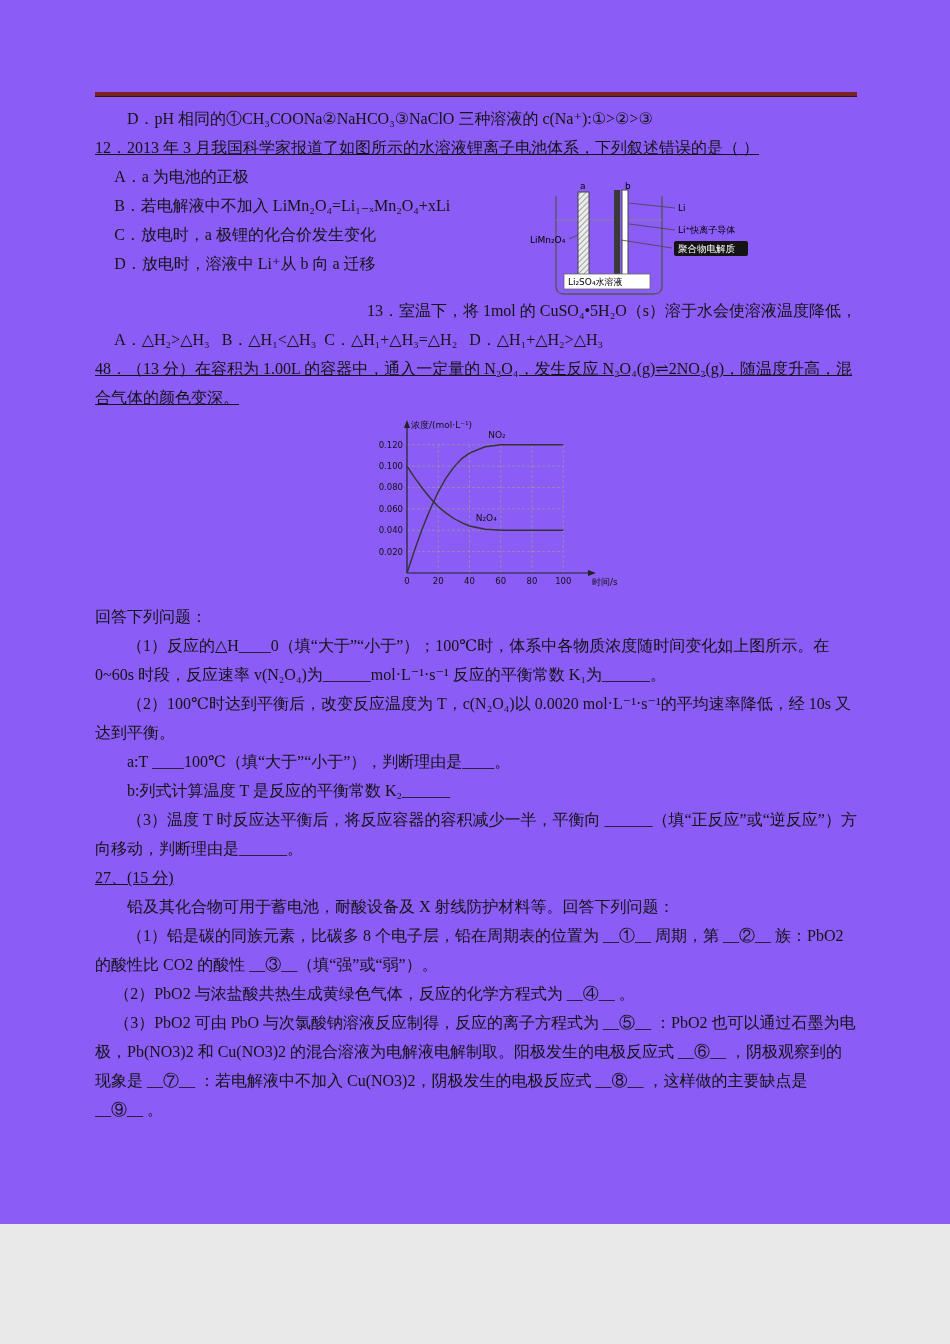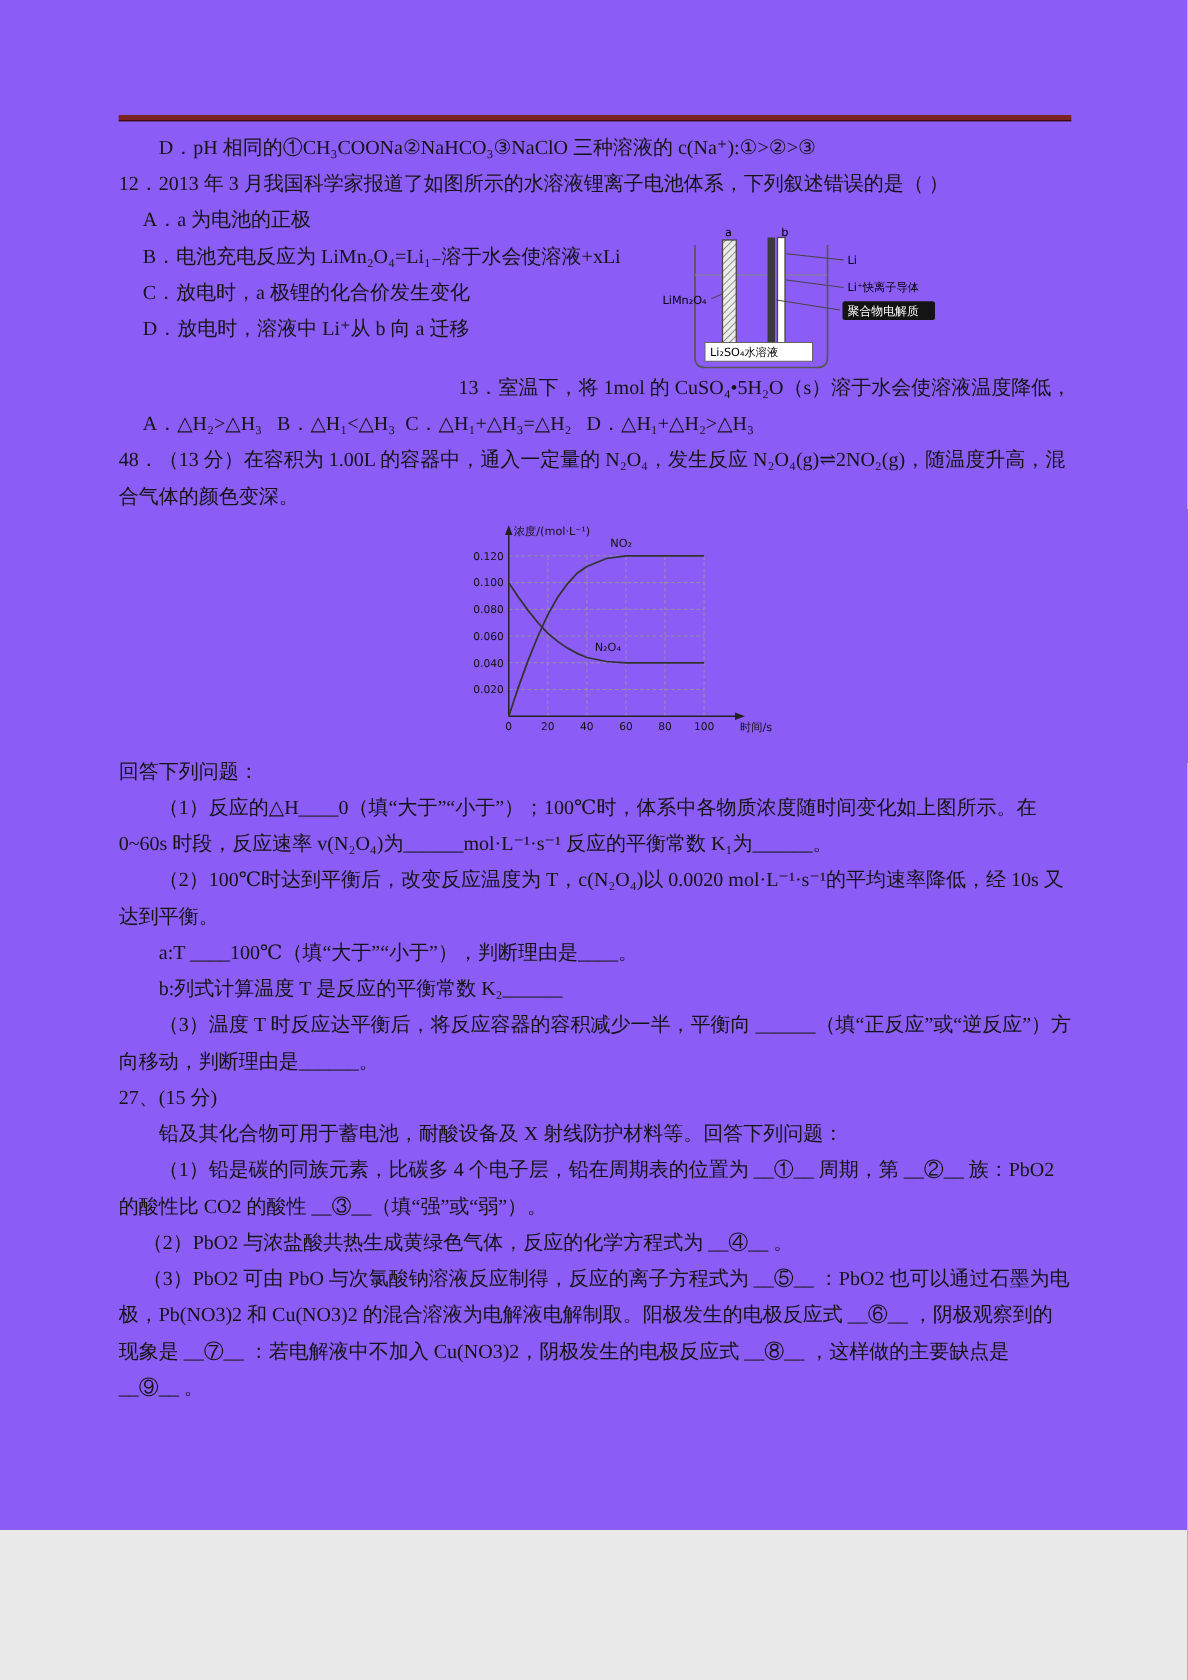--- a/index.html
+++ b/index.html
@@ -13,21 +13,21 @@
     overflow:hidden;
   }
   .top-rule{
     position:absolute;left:95px;top:92px;width:762px;height:4px;
     background:#7b2222;border-bottom:1px solid #3a0d0d;
   }
   .content{position:absolute;left:95px;top:104px;width:762px;}
   .content p{margin:0;line-height:29px;white-space:pre-wrap;}
   .ind2{text-indent:2em;}
   .ind1{text-indent:1.2em;}
-  .mt6{margin-top:5px;}
+  .mt6{margin-top:5px;text-decoration:underline;}
   .q13-line1{display:flex;justify-content:flex-end;line-height:29px;margin-top:18px;}
   .chart-wrap{margin:6px 0 8px 262px;}
   #chart-svg .grid{stroke:#999;stroke-dasharray:3 2;stroke-width:0.7;fill:none;}
   #chart-svg .axis{stroke:#222;stroke-width:1.2;}
   #chart-svg .axisfill{fill:#222;}
   #chart-svg .curve{fill:none;stroke:#333;stroke-width:1.4;}
   #chart-svg text{font-family:"DejaVu Sans",sans-serif;fill:#111;}
   #chart-svg .tick{font-size:8.5px;}
   #chart-svg .yt{text-anchor:end;}
   #chart-svg .xt{text-anchor:middle;}
@@ -45,21 +45,21 @@
 <body>
 
 <div class="page">
   <div class="top-rule"></div>
 
   <div class="content">
     <p class="ind2">D．pH 相同的①CH₃COONa②NaHCO₃③NaClO 三种溶液的 c(Na⁺):①&gt;②&gt;③</p>
 
     <p class="mt6">12．2013 年 3 月我国科学家报道了如图所示的水溶液锂离子电池体系，下列叙述错误的是（ ）</p>
     <p class="ind1">A．a 为电池的正极</p>
-    <p class="ind1">B．电池充电反应为 LiMn₂O₄=Li₁₋溶于水会使溶液+xLi</p>
+    <p class="ind1">B．若电解液中不加入 LiMn₂O₄=Li₁₋ₓMn₂O₄+xLi</p>
     <p class="ind1">C．放电时，a 极锂的化合价发生变化</p>
     <p class="ind1">D．放电时，溶液中 Li⁺从 b 向 a 迁移</p>
 
     <div class="q13-line1">
       <span>13．室温下，将 1mol 的 CuSO₄•5H₂O（s）溶于水会使溶液</span>
       <span>温度降低，</span>
     </div>
     <p class="ind1">A．△H₂&gt;△H₃   B．△H₁&lt;△H₃  C．△H₁+△H₃=△H₂   D．△H₁+△H₂&gt;△H₃</p>
 
     <p class="mt6">48．（13 分）在容积为 1.00L 的容器中，通入一定量的 N₂O₄，发生反应 N₂O₄(g)⇌2NO₂(g)，随温度升高，混合气体的颜色变深。</p>
@@ -104,21 +104,21 @@
 
     <p>回答下列问题：</p>
     <p class="ind2">（1）反应的△H____0（填“大于”“小于”）；100℃时，体系中各物质浓度随时间变化如上图所示。在 0~60s 时段，反应速率 v(N₂O₄)为______mol·L⁻¹·s⁻¹ 反应的平衡常数 K₁为______。</p>
     <p class="ind2">（2）100℃时达到平衡后，改变反应温度为 T，c(N₂O₄)以 0.0020 mol·L⁻¹·s⁻¹的平均速率降低，经 10s 又达到平衡。</p>
     <p class="ind2">a:T ____100℃（填“大于”“小于”），判断理由是____。</p>
     <p class="ind2">b:列式计算温度 T 是反应的平衡常数 K₂______</p>
     <p class="ind2">（3）温度 T 时反应达平衡后，将反应容器的容积减少一半，平衡向 ______（填“正反应”或“逆反应”）方向移动，判断理由是______。</p>
 
     <p class="mt6">27、(15 分)</p>
     <p class="ind2">铅及其化合物可用于蓄电池，耐酸设备及 X 射线防护材料等。回答下列问题：</p>
-    <p class="ind2">（1）铅是碳的同族元素，比碳多 4 个电子层，铅在周期表的位置为 __①__ 周期，第 __②__ 族：PbO2 的酸性比 CO2 的酸性 __③__（填“强”或“弱”）。</p>
+    <p class="ind2">（1）铅是碳的同族元素，比碳多 8 个电子层，铅在周期表的位置为 __①__ 周期，第 __②__ 族：PbO2 的酸性比 CO2 的酸性 __③__（填“强”或“弱”）。</p>
     <p class="ind1">（2）PbO2 与浓盐酸共热生成黄绿色气体，反应的化学方程式为 __④__ 。</p>
     <p class="ind1">（3）PbO2 可由 PbO 与次氯酸钠溶液反应制得，反应的离子方程式为 __⑤__ ：PbO2 也可以通过石墨为电极，Pb(NO3)2 和 Cu(NO3)2 的混合溶液为电解液电解制取。阳极发生的电极反应式 __⑥__ ，阴极观察到的现象是 __⑦__ ：若电解液中不加入 Cu(NO3)2，阴极发生的电极反应式 __⑧__ ，这样做的主要缺点是 __⑨__ 。</p>
   </div>
 
   <div class="battery-fig">
     <svg width="250" height="128" viewBox="0 0 250 128">
       <defs>
         <pattern id="hatch" width="4" height="4" patternUnits="userSpaceOnUse" patternTransform="rotate(45)">
           <rect width="4" height="4" fill="#ececec"></rect>
           <line x1="0" y1="0" x2="0" y2="4" stroke="#666" stroke-width="1.1"></line>

